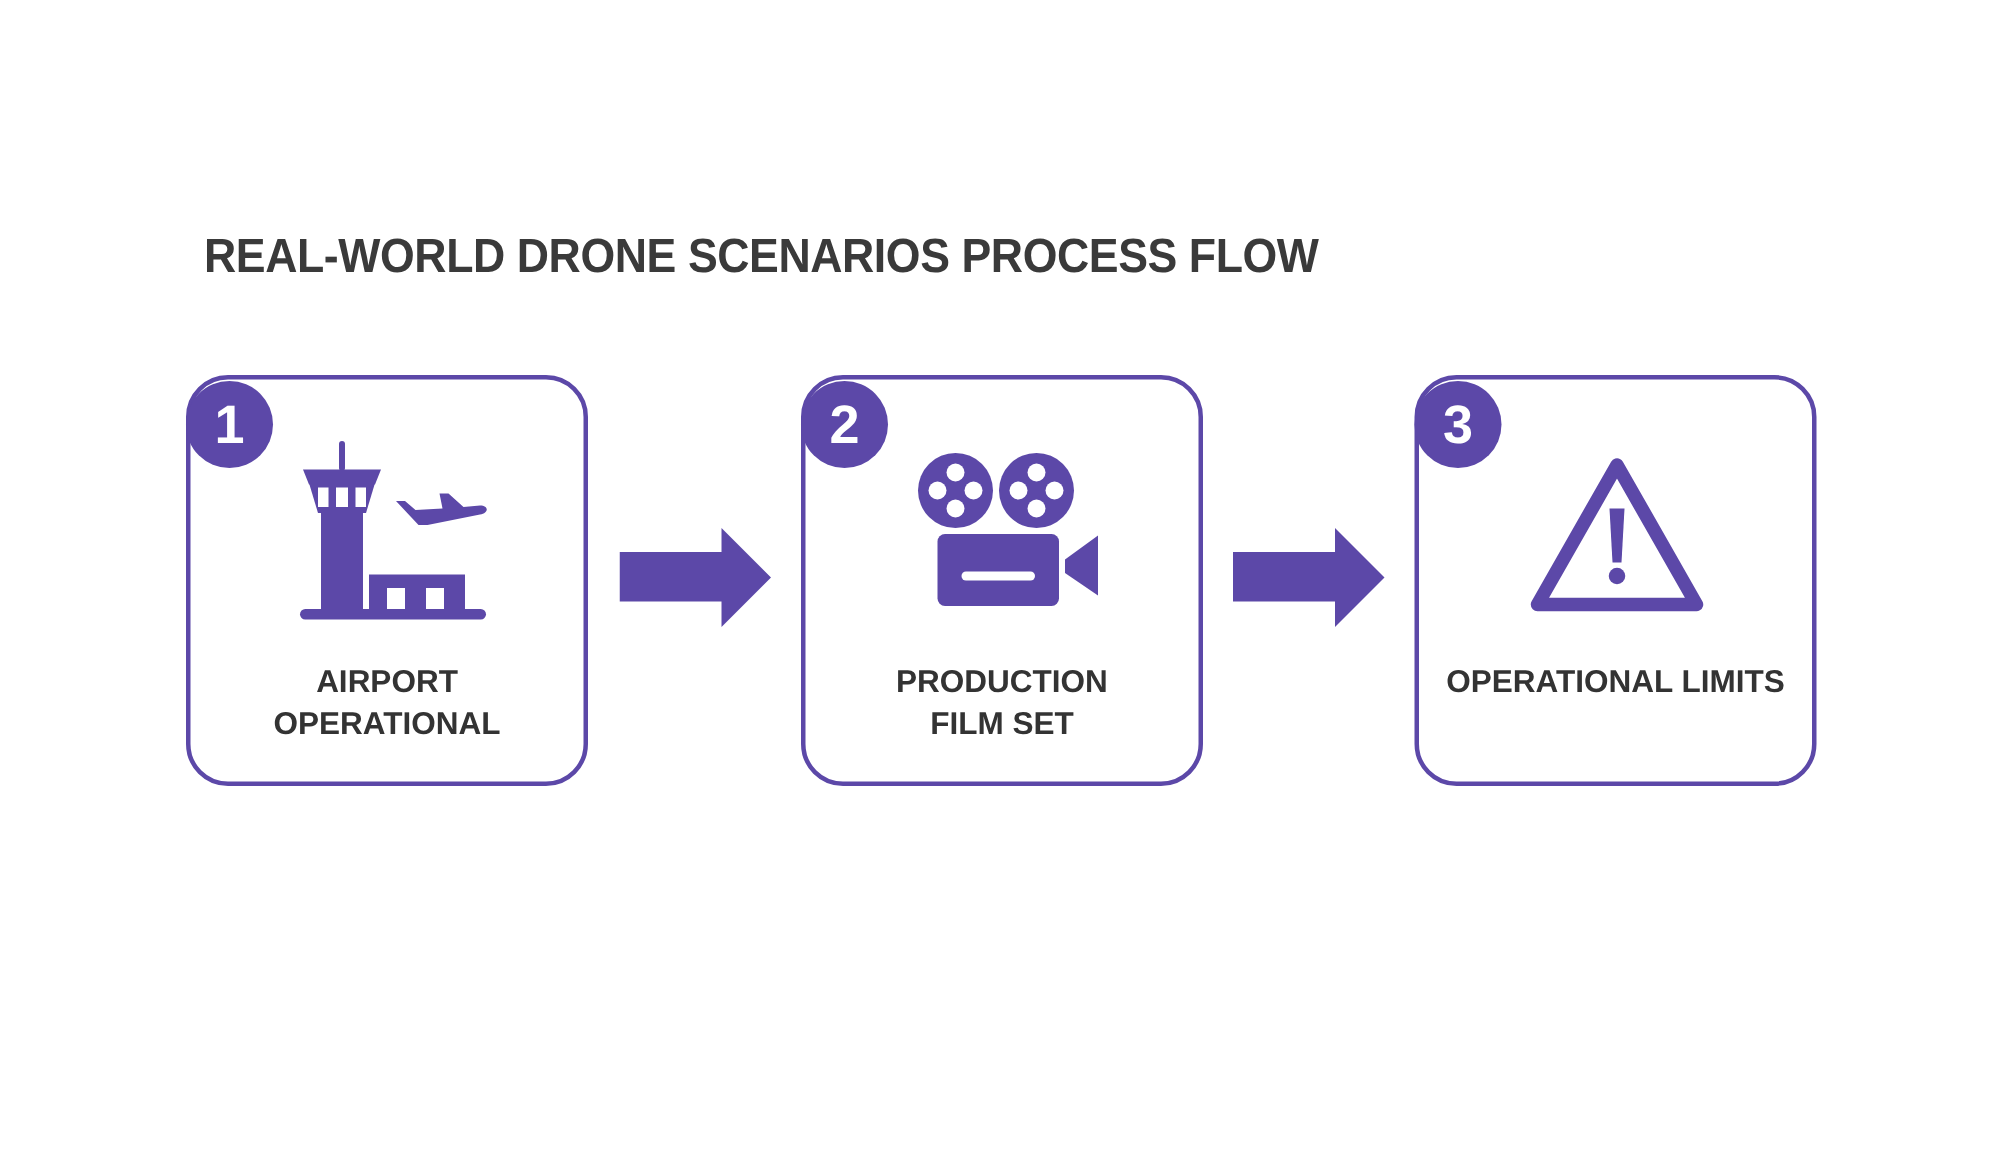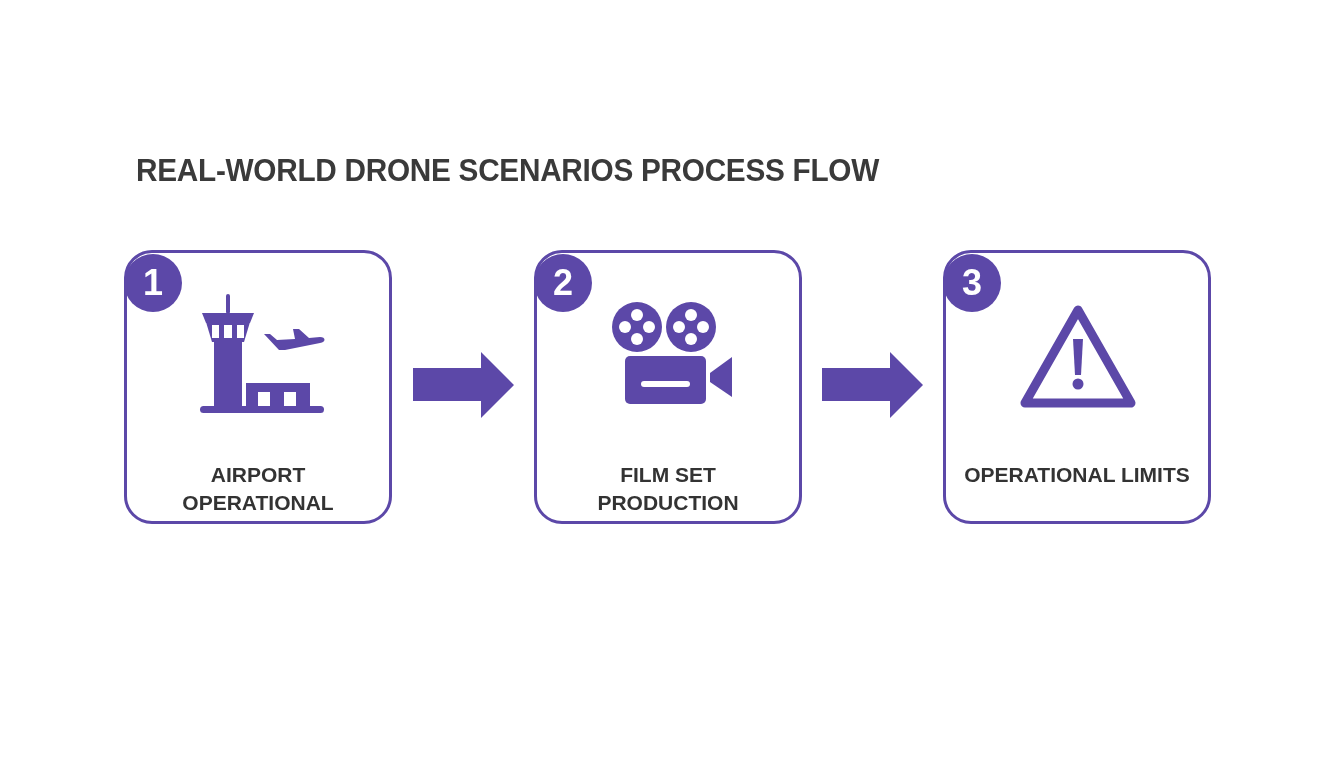--- a/index.html
+++ b/index.html
@@ -21,21 +21,21 @@
   }
   .badge {
     position: absolute; left: -3px; top: 1px; width: 58px; height: 58px;
     border-radius: 50%; background: #5c48a8; color: #fff;
     font-size: 36px; font-weight: bold; line-height: 58px; text-align: center;
   }
   .icon { position: absolute; left: 0; top: 0; width: 262px; height: 268px; }
   .label {
     position: absolute; left: 0; right: 0; top: 188px;
     text-align: center; color: #333; font-size: 21px; font-weight: bold;
-    line-height: 28px; white-space: nowrap; margin-top: 20px;
+    line-height: 28px; white-space: nowrap;
   }
   .label span { display: block; }
   .arrow { position: absolute; top: 352px; width: 102px; height: 66px; }
 </style>
 </head>
 <body>
 
 <div class="title">REAL-WORLD DRONE SCENARIOS PROCESS FLOW</div>
 
 <div class="step" style="left:124px;">
@@ -83,22 +83,22 @@
         <circle cx="703" cy="327" r="6"></circle>
           <circle cx="691" cy="339" r="6"></circle>
       </g>
       <rect x="625" y="356" width="81" height="48" rx="5" fill="#5c48a8"></rect>
       <path d="M710 373 L732 357 V397 L710 382 Z" fill="#5c48a8"></path>
       <rect x="641" y="381" width="49" height="6" rx="3" fill="#fff"></rect>
     </g>
   </svg>
   <div class="badge">2</div>
   <div class="label">
+    <span>PRODUCTION</span>
     <span>FILM SET</span>
-    <span>PRODUCTION</span>
   </div>
 </div>
 
 <svg class="arrow" style="left:822px;" viewBox="0 0 102 66">
   <path d="M0 16 H68 V0 L101 33 L68 66 V49 H0 Z" fill="#5c48a8"></path>
 </svg>
 
 <div class="step" style="left:943px;">
   <svg class="icon" viewBox="0 0 262 268">
     <g transform="translate(-946,-253)">

